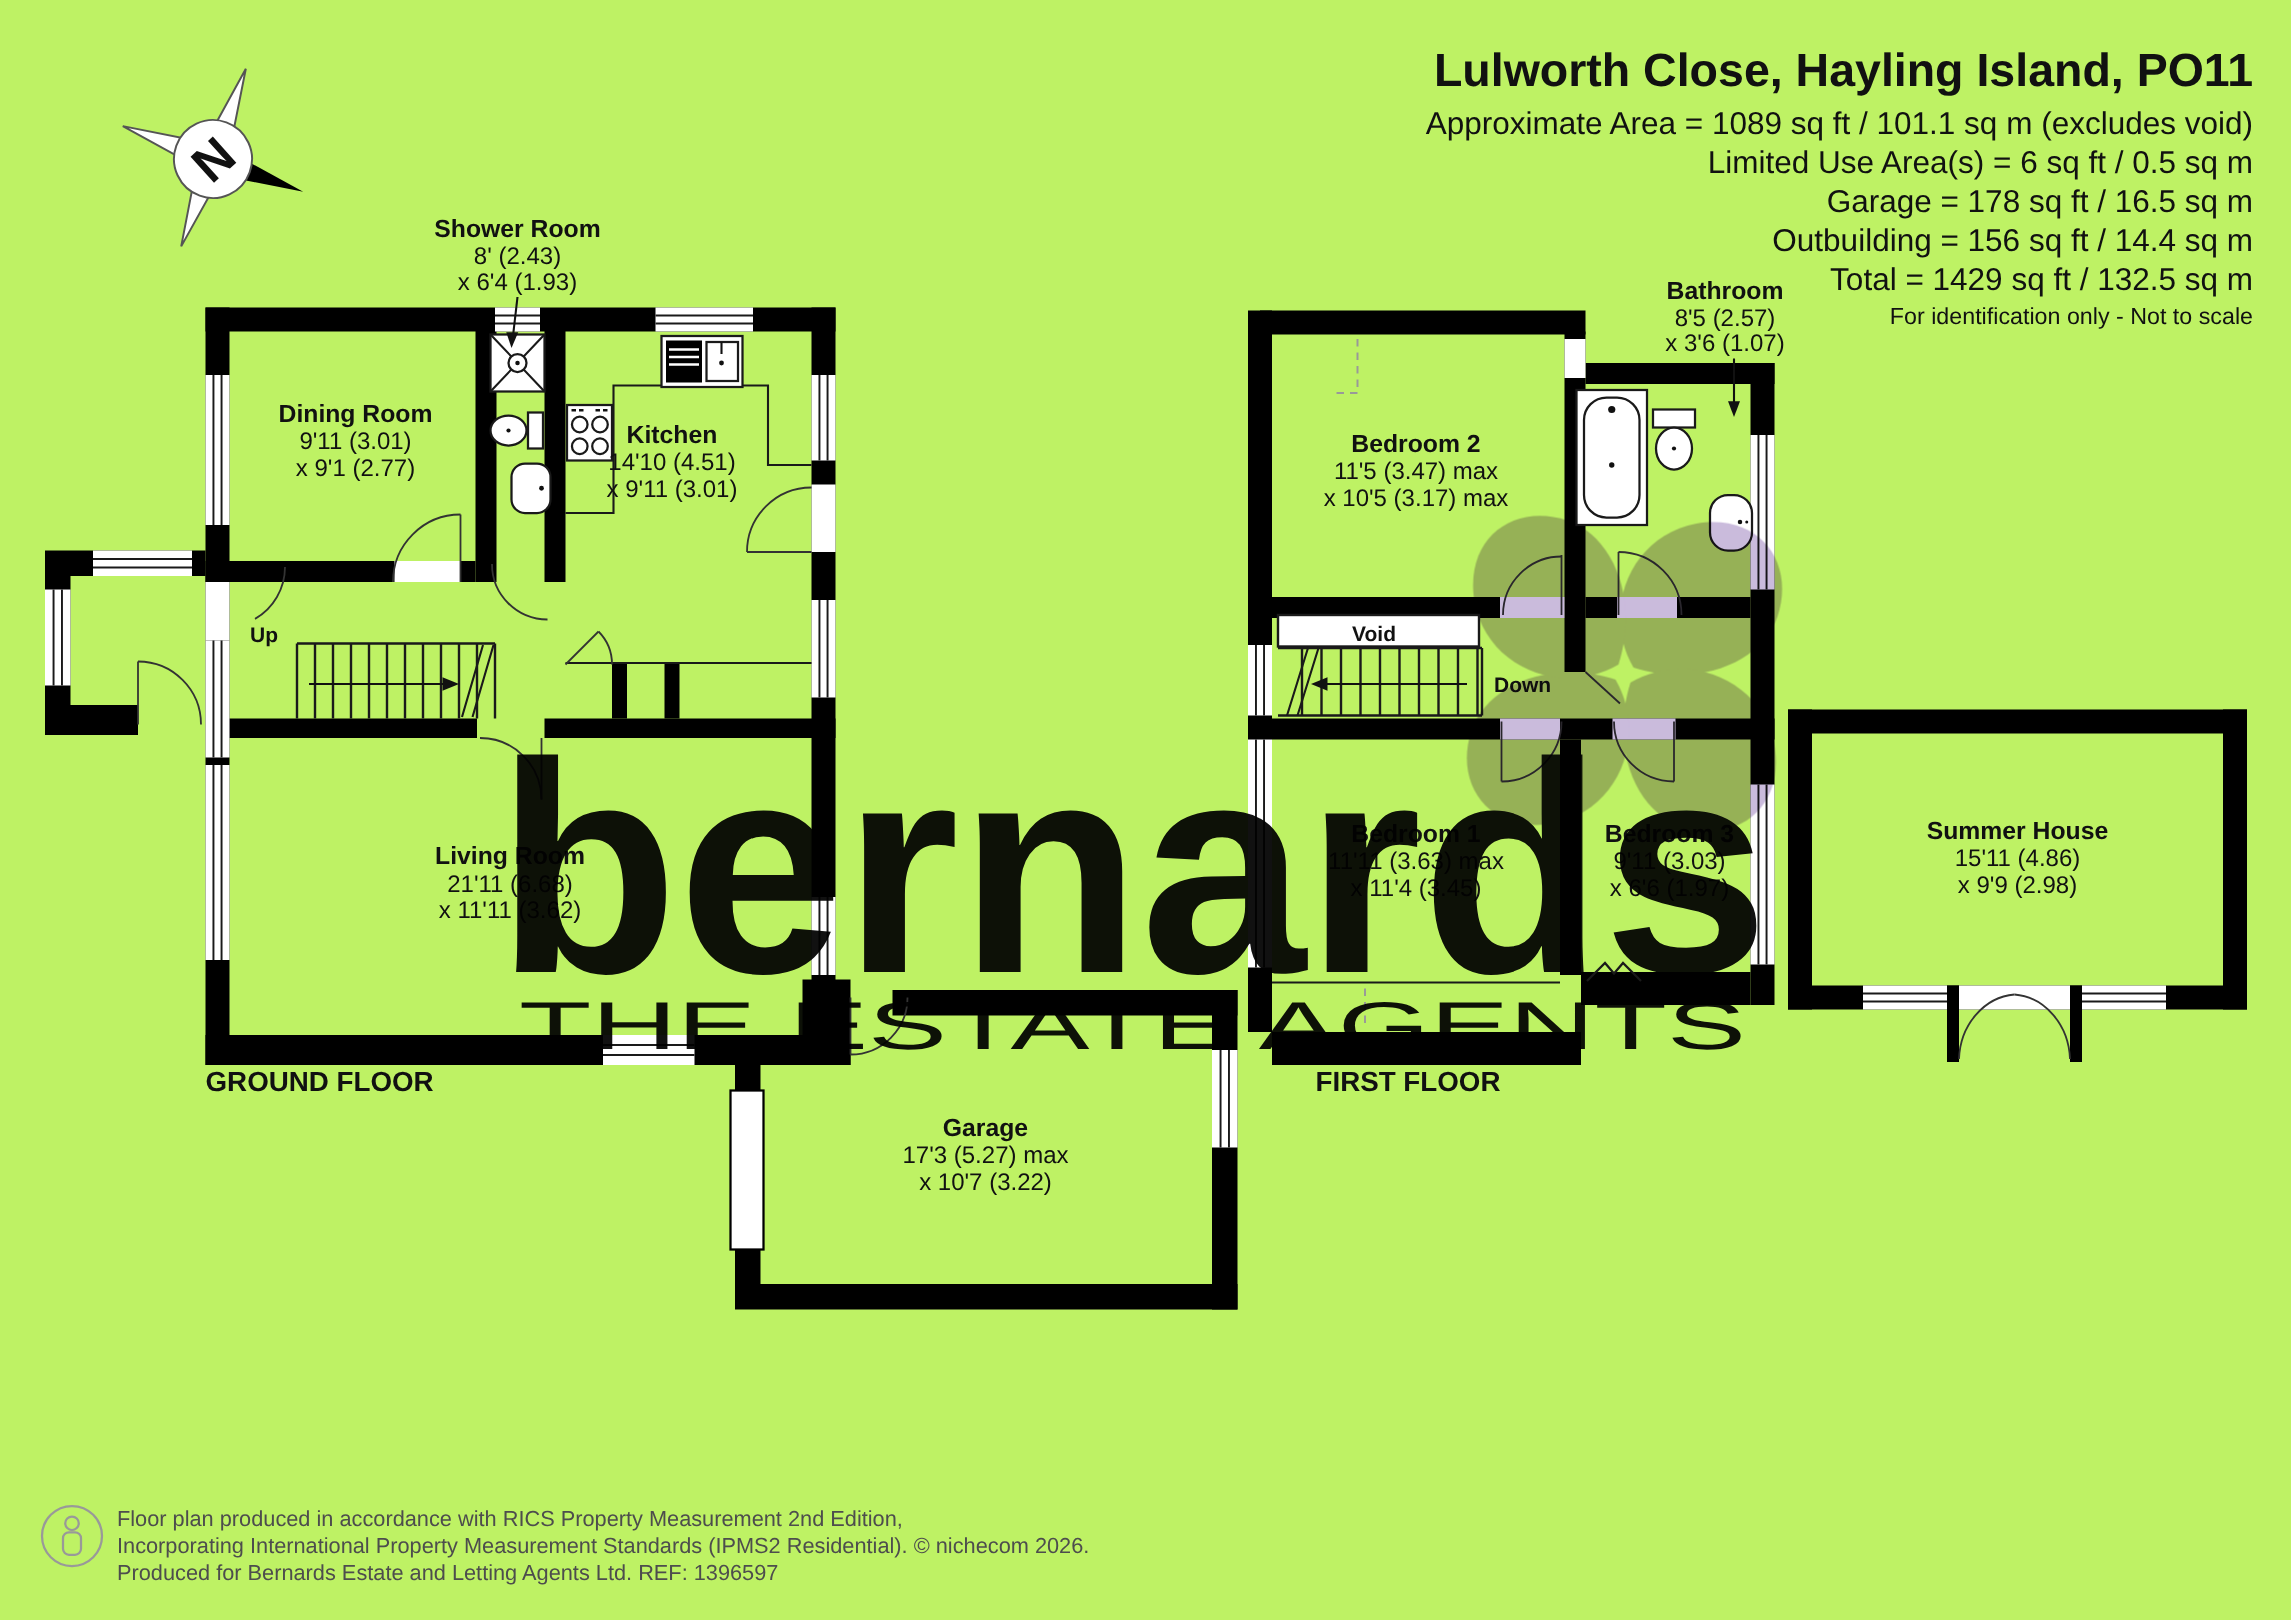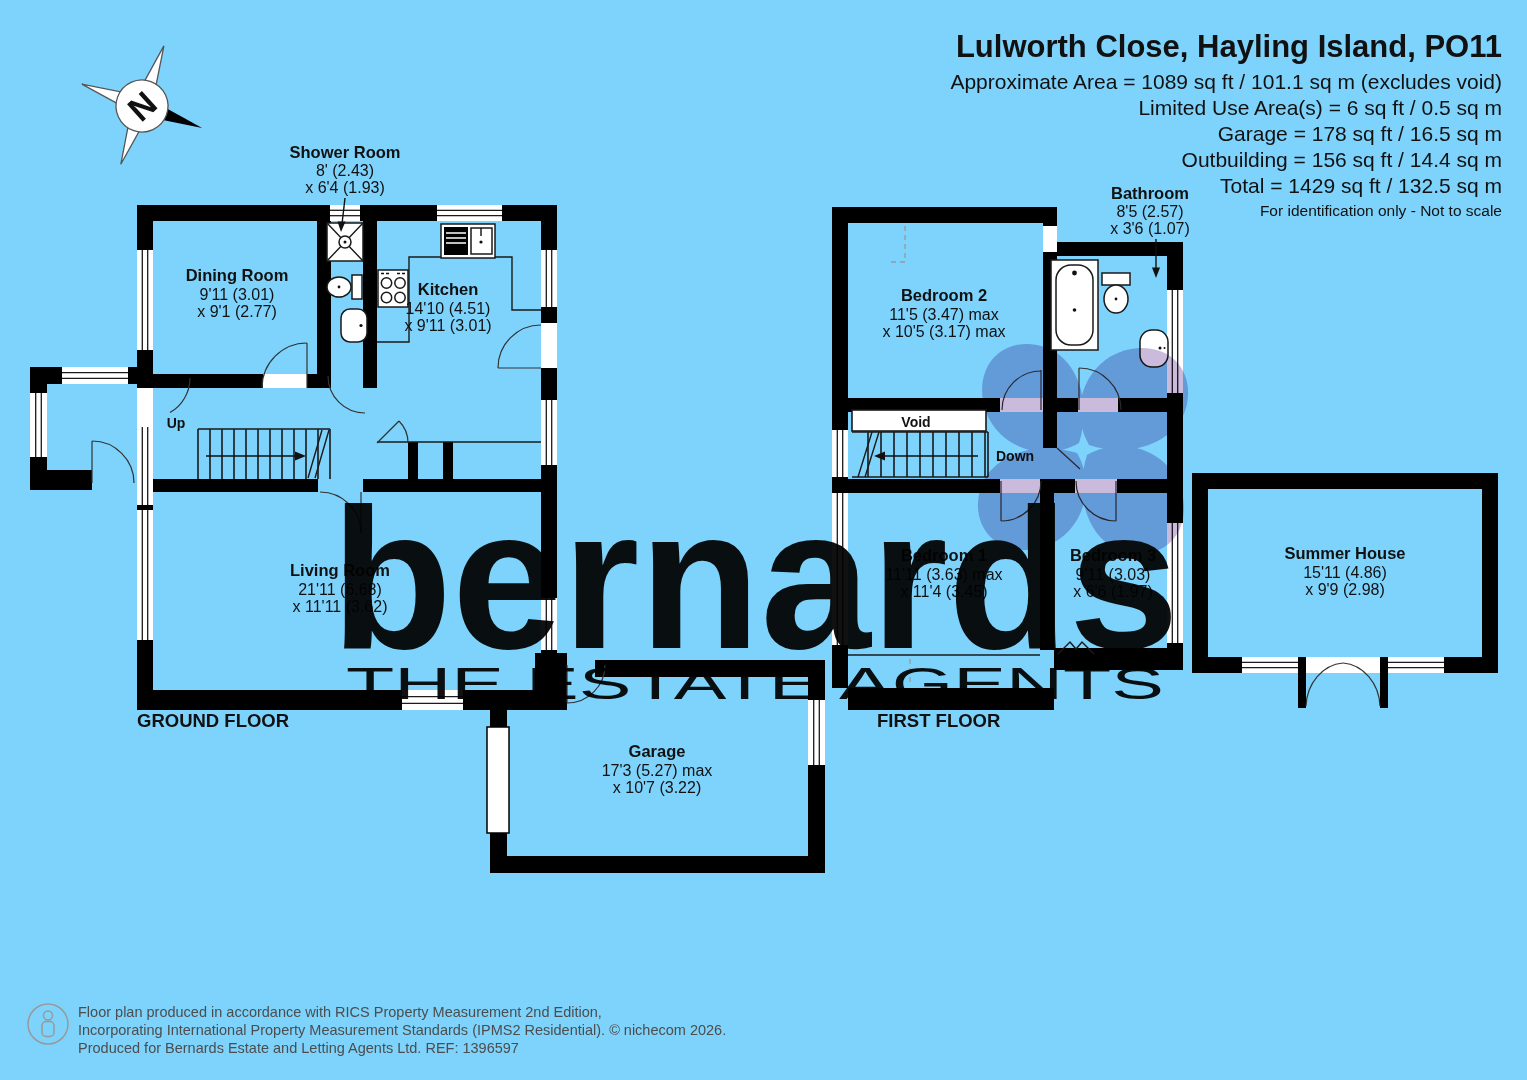--- a/index.html
+++ b/index.html
@@ -1,16 +1,16 @@
 <!DOCTYPE html>
 <html><head>
 <meta charset="utf-8">
 <style>
   html,body{margin:0;padding:0;background:#fff;}
-  .page{position:relative;width:1527px;height:1080px;background:#7dd3fc;overflow:hidden;
+  .page{position:relative;width:1527px;height:1080px;background:#bef264;overflow:hidden;
         font-family:"Liberation Sans", sans-serif;}
   svg{position:absolute;left:0;top:0;}
   svg text{font-family:"Liberation Sans", sans-serif;fill:#111;}
   .room-name{font-weight:bold;font-size:16.5px;}
   .room-dim{font-size:16px;}
   .floor-label{font-weight:bold;font-size:18.5px;}
   .small-bold{font-weight:bold;font-size:14px;}
   .hdr-title{font-weight:bold;font-size:31px;}
   .hdr-line{font-size:21px;}
   .hdr-note{font-size:15.5px;}

